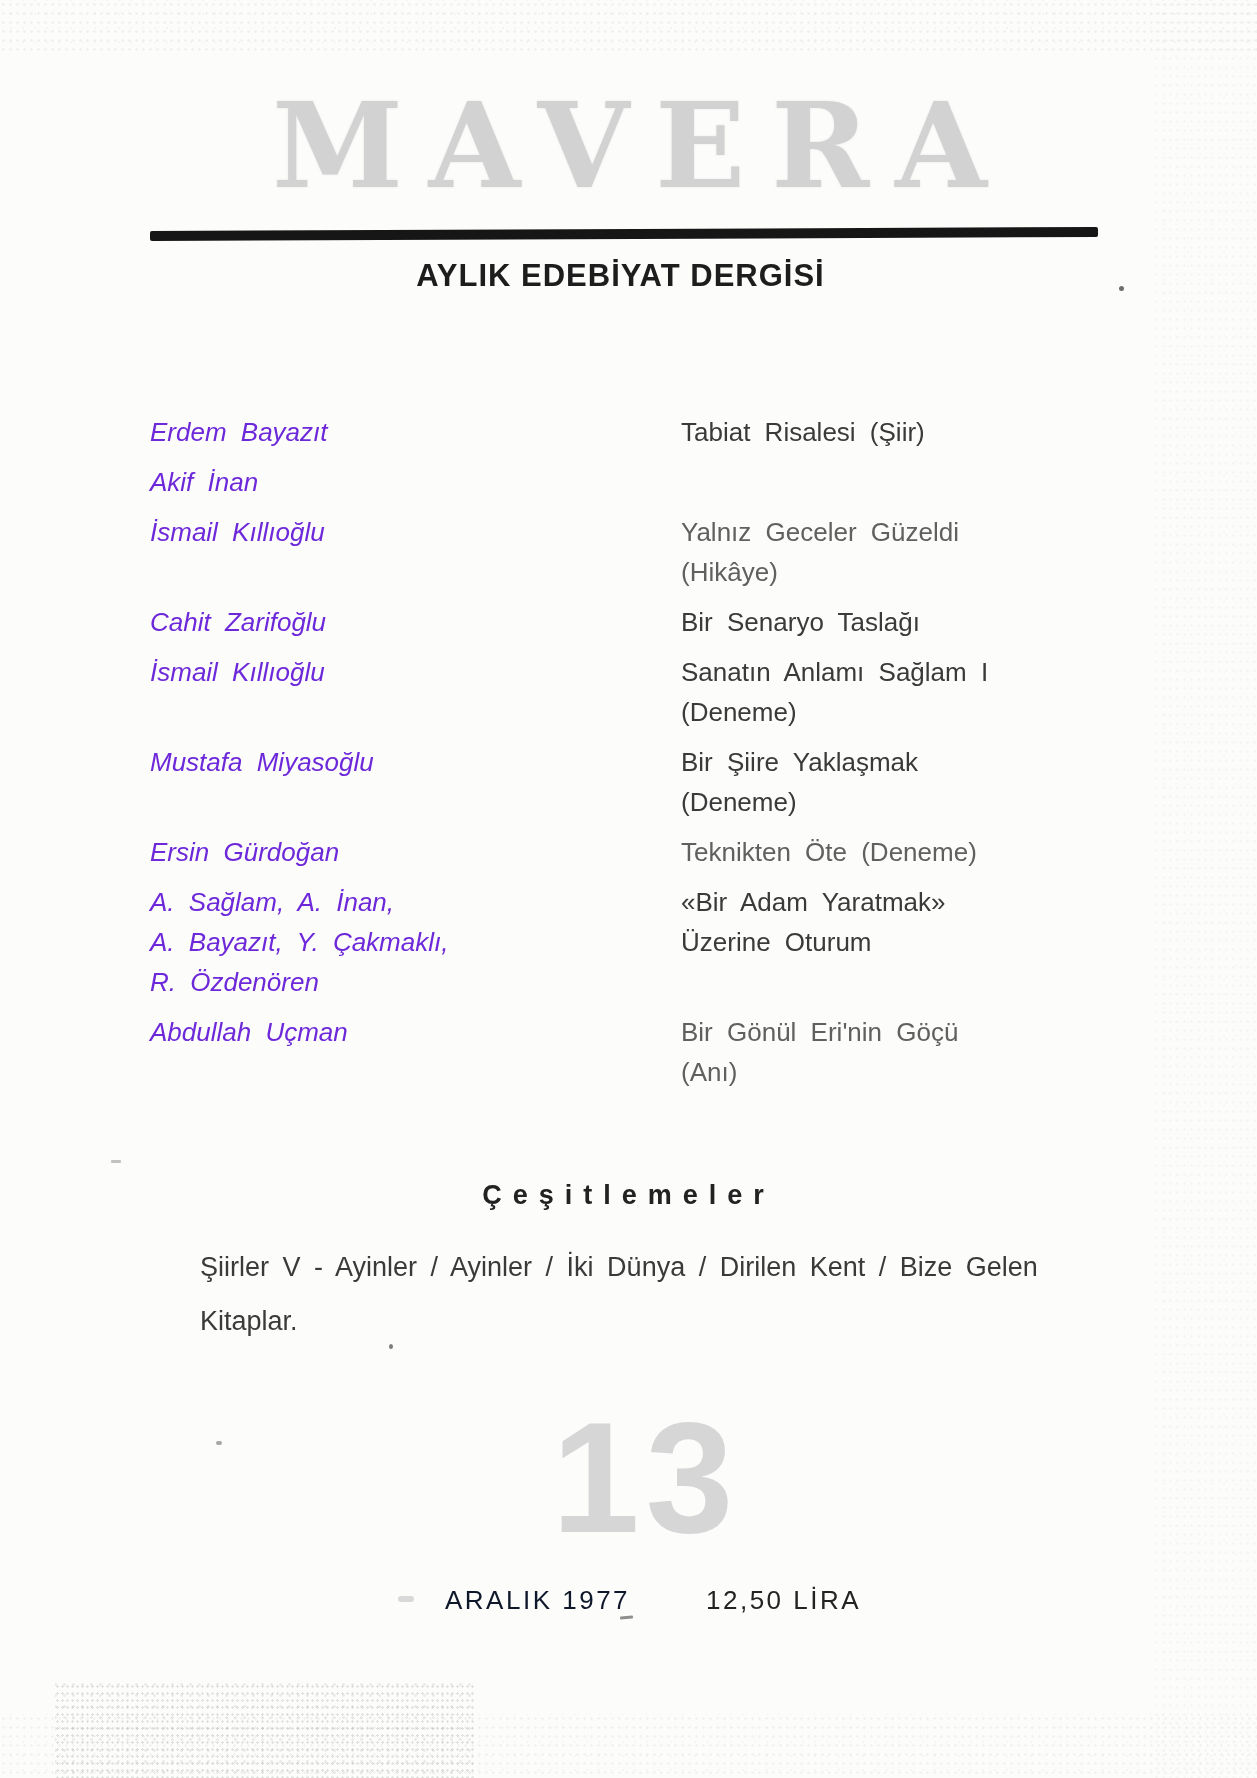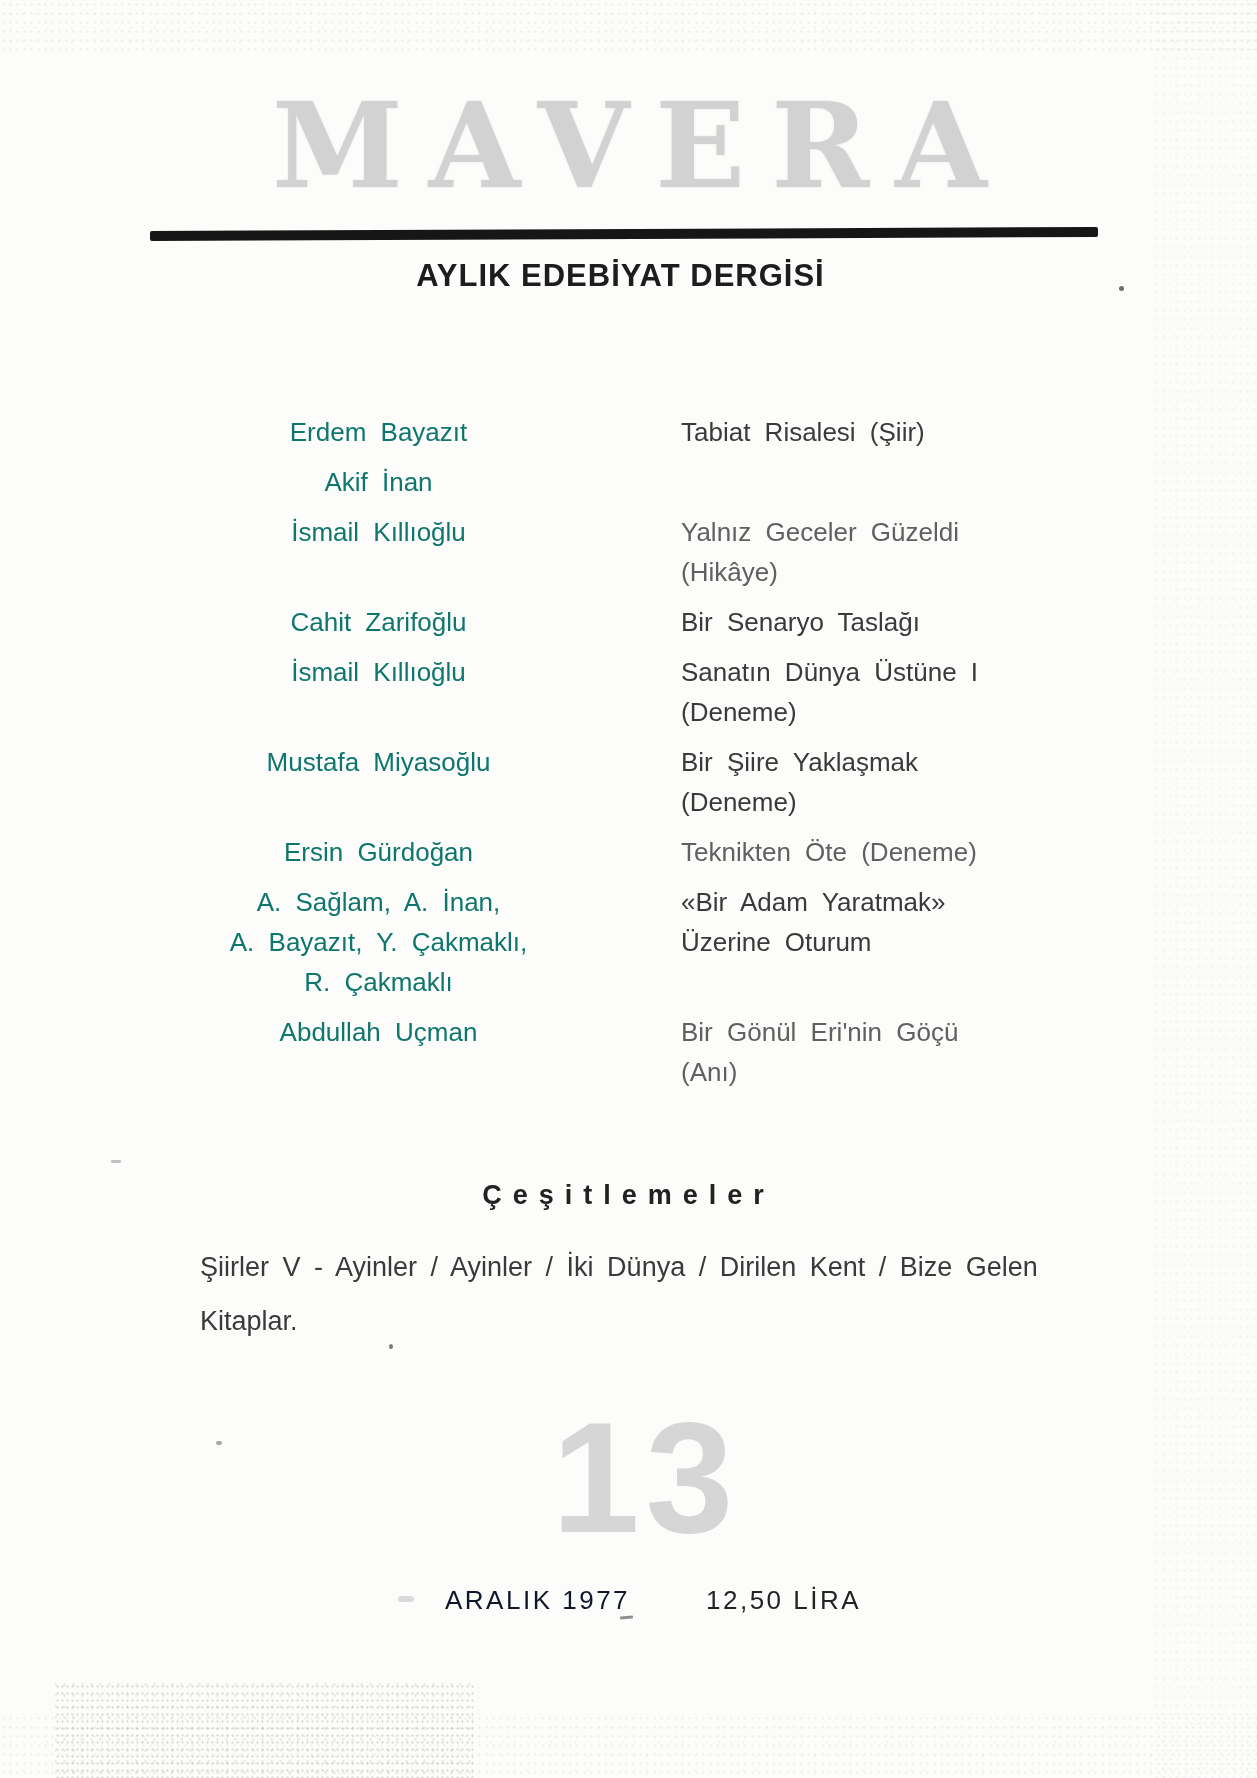--- a/index.html
+++ b/index.html
@@ -63,21 +63,21 @@
   }
   
   .contents{
     position:absolute;left:150px;top:412px;width:958px;
     font-size:26px;word-spacing:7px;
   }
   .row{
     display:grid;grid-template-columns:457px 427px;column-gap:74px;
     margin-bottom:10px;
   }
-  .authors{text-align:center;color:#0f766e;}
+  .authors{text-align:left;color:#6d28d9;font-style:italic;}
   .works{text-align:left;color:#3a3a3a;}
   .works.gray{color:#606060;}
   .authors div,.works div{line-height:40px;}
   
   .section-heading{
     position:absolute;left:0;right:0;top:1180px;
     text-align:center;
     font-weight:bold;font-size:27px;letter-spacing:11px;
     color:#222;
   }
@@ -154,21 +154,21 @@
         </div>
         <div class="works">
           <div>Bir Senaryo Taslağı</div>
         </div>
       </div>
       <div class="row">
         <div class="authors">
           <div>İsmail Kıllıoğlu</div>
         </div>
         <div class="works">
-          <div>Sanatın Dünya Üstüne I</div>
+          <div>Sanatın Anlamı Sağlam I</div>
           <div>(Deneme)</div>
         </div>
       </div>
       <div class="row">
         <div class="authors">
           <div>Mustafa Miyasoğlu</div>
         </div>
         <div class="works">
           <div>Bir Şiire Yaklaşmak</div>
           <div>(Deneme)</div>
@@ -179,21 +179,21 @@
           <div>Ersin Gürdoğan</div>
         </div>
         <div class="works gray">
           <div>Teknikten Öte (Deneme)</div>
         </div>
       </div>
       <div class="row">
         <div class="authors">
           <div>A. Sağlam, A. İnan,</div>
           <div>A. Bayazıt, Y. Çakmaklı,</div>
-          <div>R. Çakmaklı</div>
+          <div>R. Özdenören</div>
         </div>
         <div class="works">
           <div>«Bir Adam Yaratmak»</div>
           <div>Üzerine Oturum</div>
         </div>
       </div>
       <div class="row">
         <div class="authors">
           <div>Abdullah Uçman</div>
         </div>

